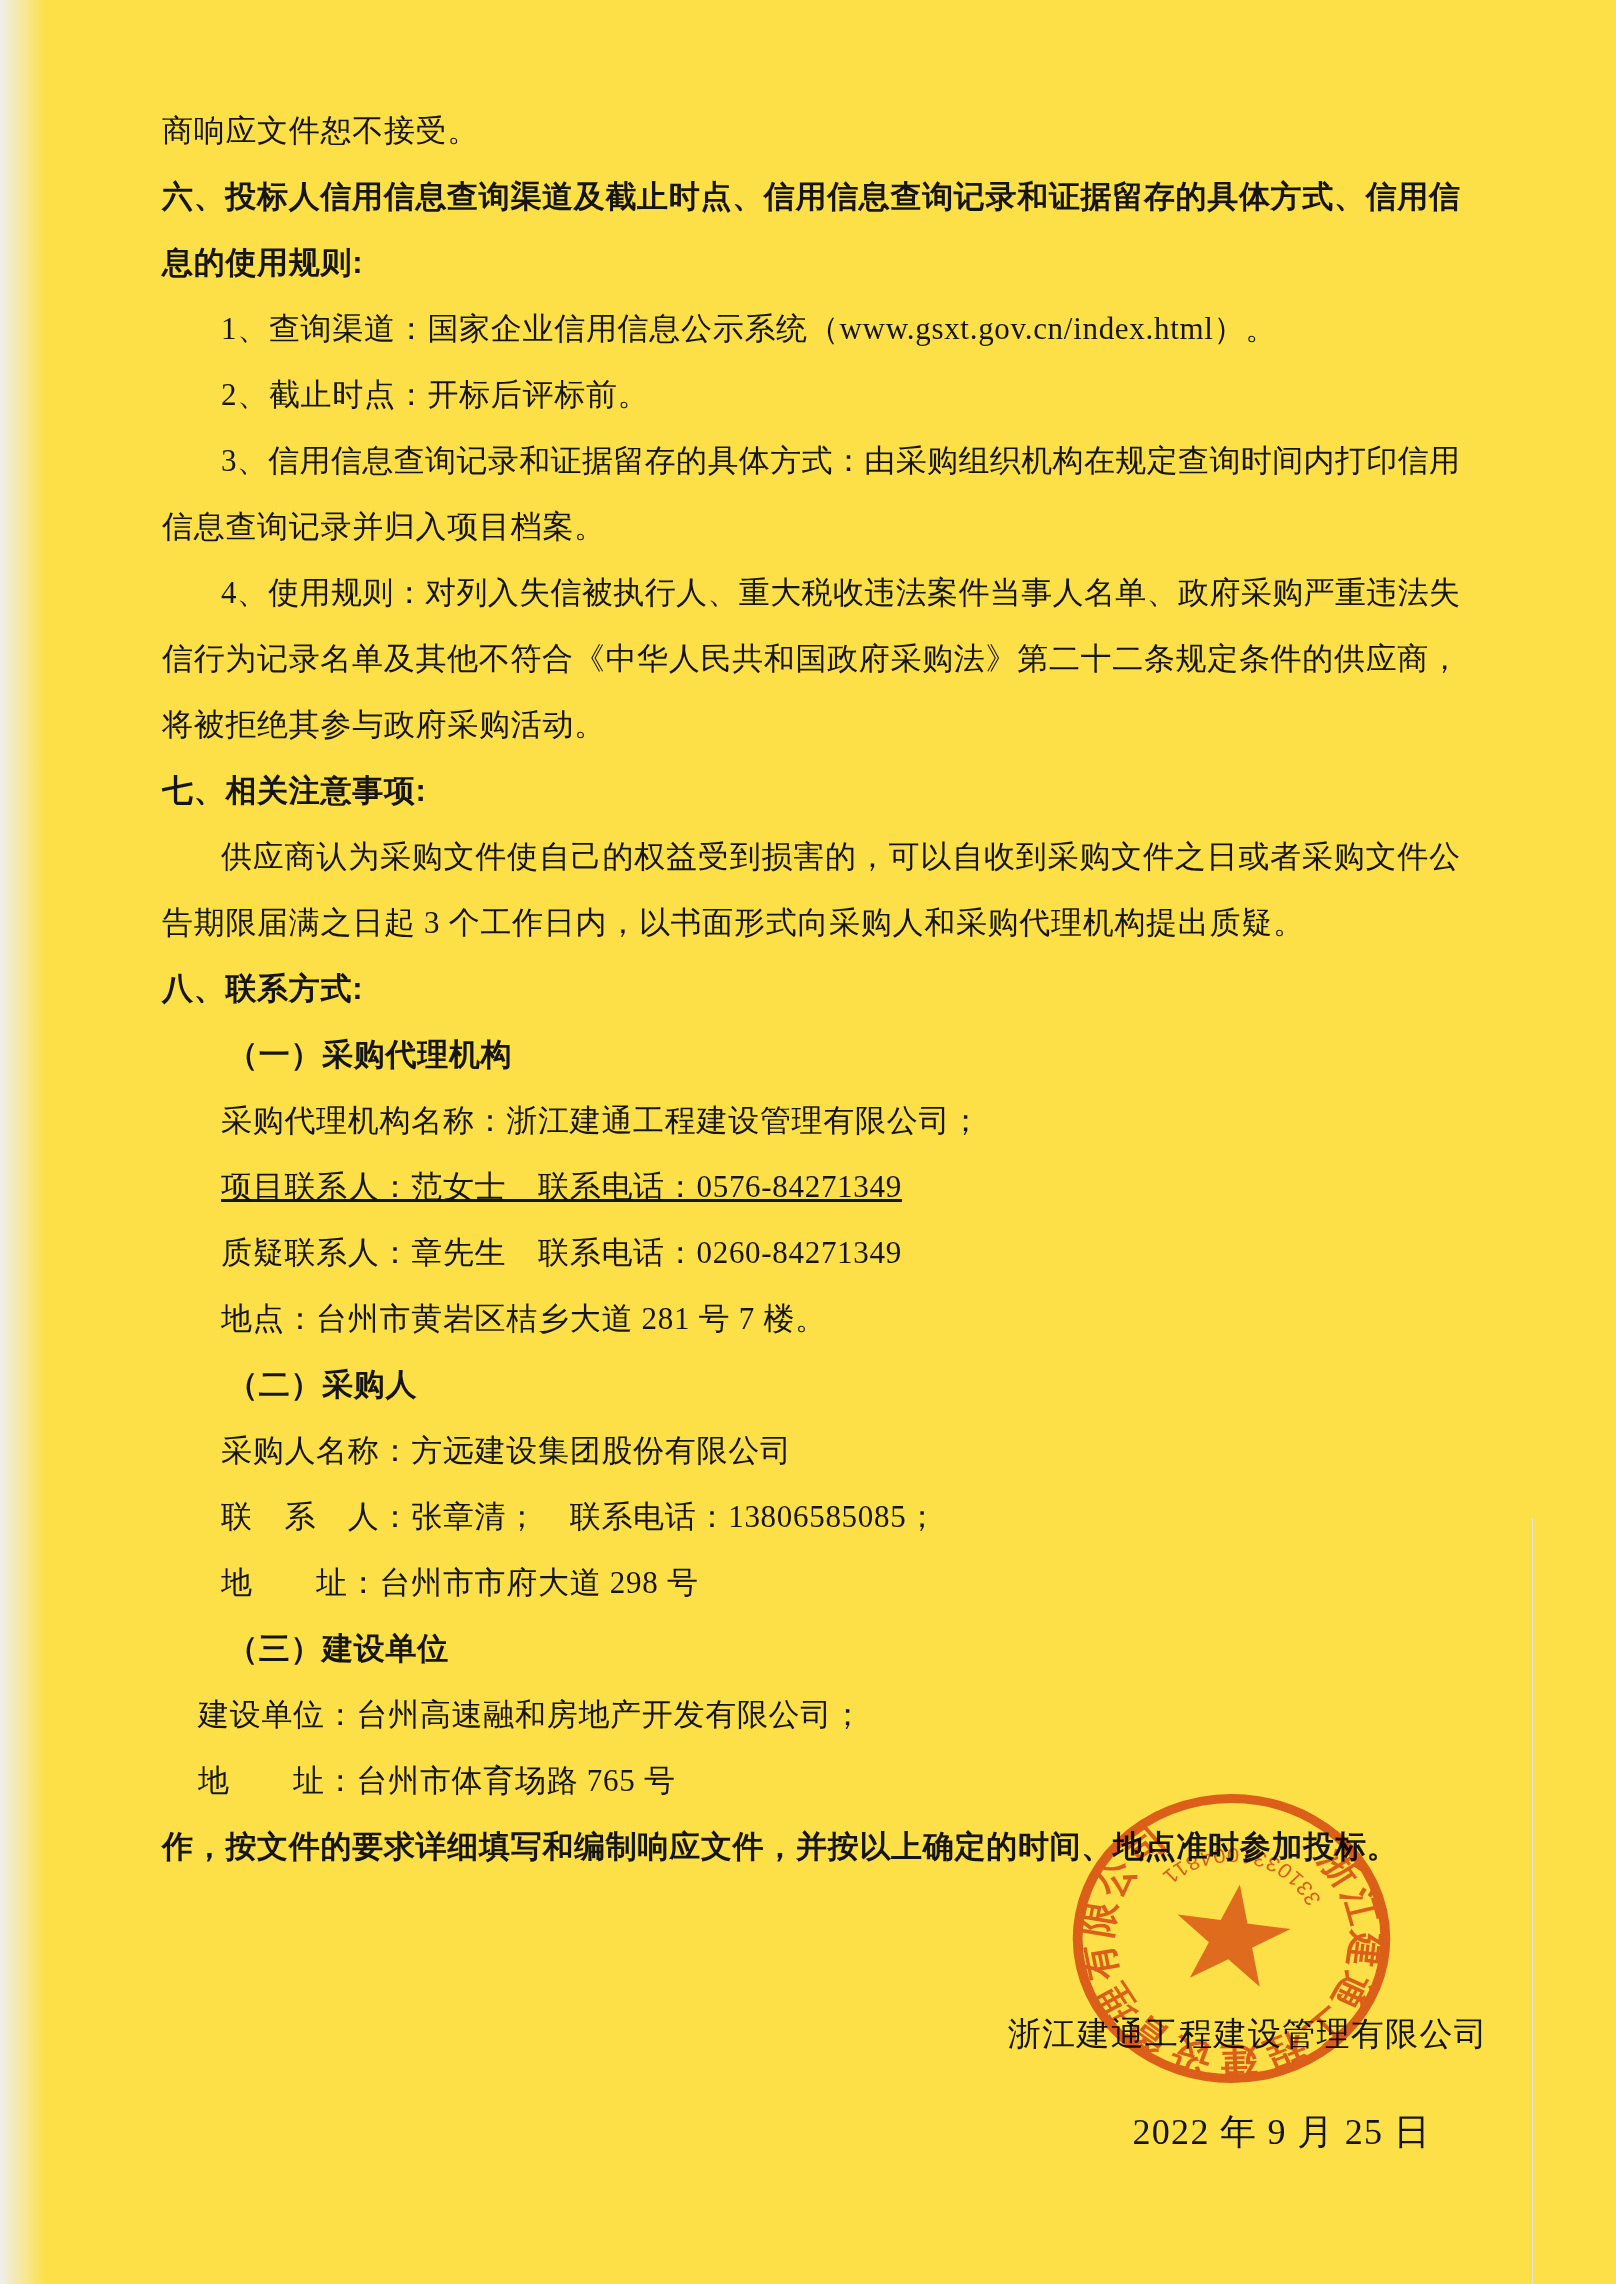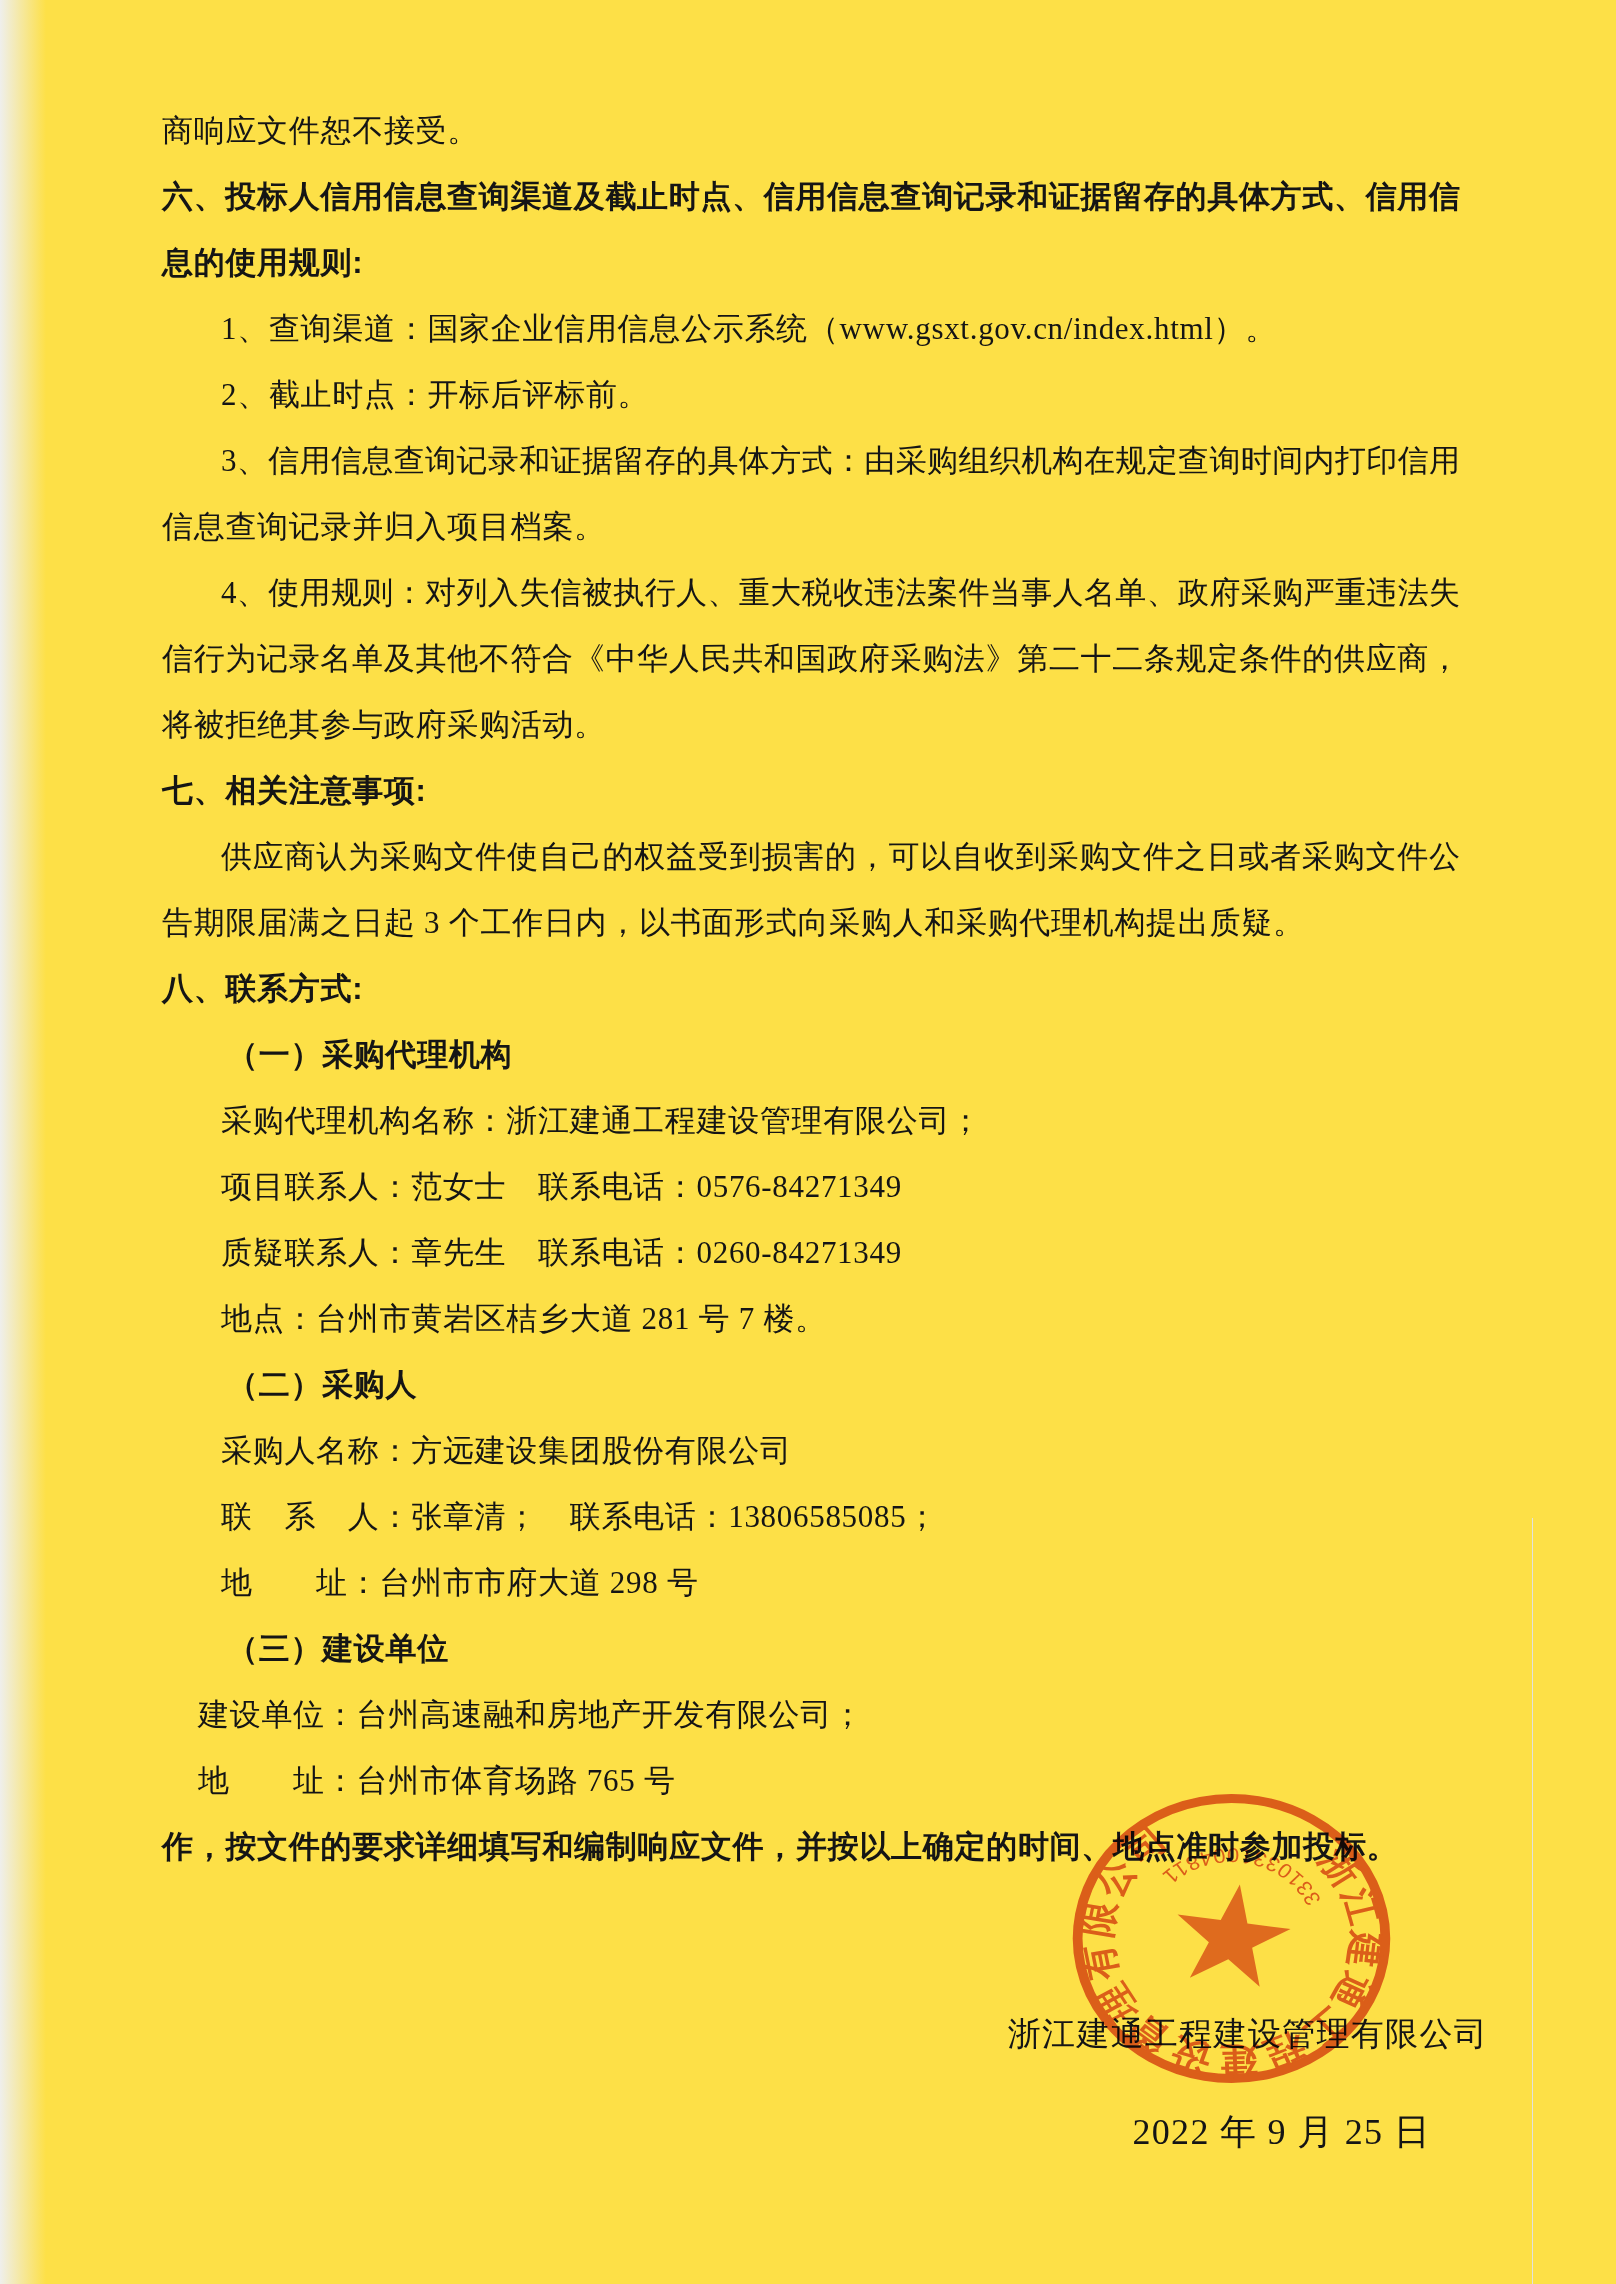--- a/index.html
+++ b/index.html
@@ -78,21 +78,21 @@
       <div class="line">信息查询记录并归入项目档案。</div>
       <div class="line fill" style="text-indent: 59px;">4、使用规则：对列入失信被执行人、重大税收违法案件当事人名单、政府采购严重违法失</div>
       <div class="line fill">信行为记录名单及其他不符合《中华人民共和国政府采购法》第二十二条规定条件的供应商，</div>
       <div class="line">将被拒绝其参与政府采购活动。</div>
       <div class="line bold">七、相关注意事项:</div>
       <div class="line fill" style="text-indent: 59px;">供应商认为采购文件使自己的权益受到损害的，可以自收到采购文件之日或者采购文件公</div>
       <div class="line">告期限届满之日起 3 个工作日内，以书面形式向采购人和采购代理机构提出质疑。</div>
       <div class="line bold">八、联系方式:</div>
       <div class="line bold" style="text-indent: 65px;">（一）采购代理机构</div>
       <div class="line" style="text-indent: 59px;">采购代理机构名称：浙江建通工程建设管理有限公司；</div>
-      <div class="line" style="text-indent: 59px;">项目联系人：范女士　联系电话：0576-84271349</div>
+      <div class="line" style="text-indent: 59px; text-decoration: underline;">项目联系人：范女士　联系电话：0576-84271349</div>
       <div class="line" style="text-indent: 59px;">质疑联系人：章先生　联系电话：0260-84271349</div>
       <div class="line" style="text-indent: 59px;">地点：台州市黄岩区桔乡大道 281 号 7 楼。</div>
       <div class="line bold" style="text-indent: 65px;">（二）采购人</div>
       <div class="line" style="text-indent: 59px;">采购人名称：方远建设集团股份有限公司</div>
       <div class="line" style="text-indent: 59px;">联　系　人：张章清；　联系电话：13806585085；</div>
       <div class="line" style="text-indent: 59px; font-family: Liberation Serif, serif;">地　　址：台州市市府大道 298 号</div>
       <div class="line bold" style="text-indent: 65px;">（三）建设单位</div>
       <div class="line" style="text-indent: 36px;">建设单位：台州高速融和房地产开发有限公司；</div>
       <div class="line" style="text-indent: 36px;">地　　址：台州市体育场路 765 号</div>
       <div class="line bold">作，按文件的要求详细填写和编制响应文件，并按以上确定的时间、地点准时参加投标。</div>

